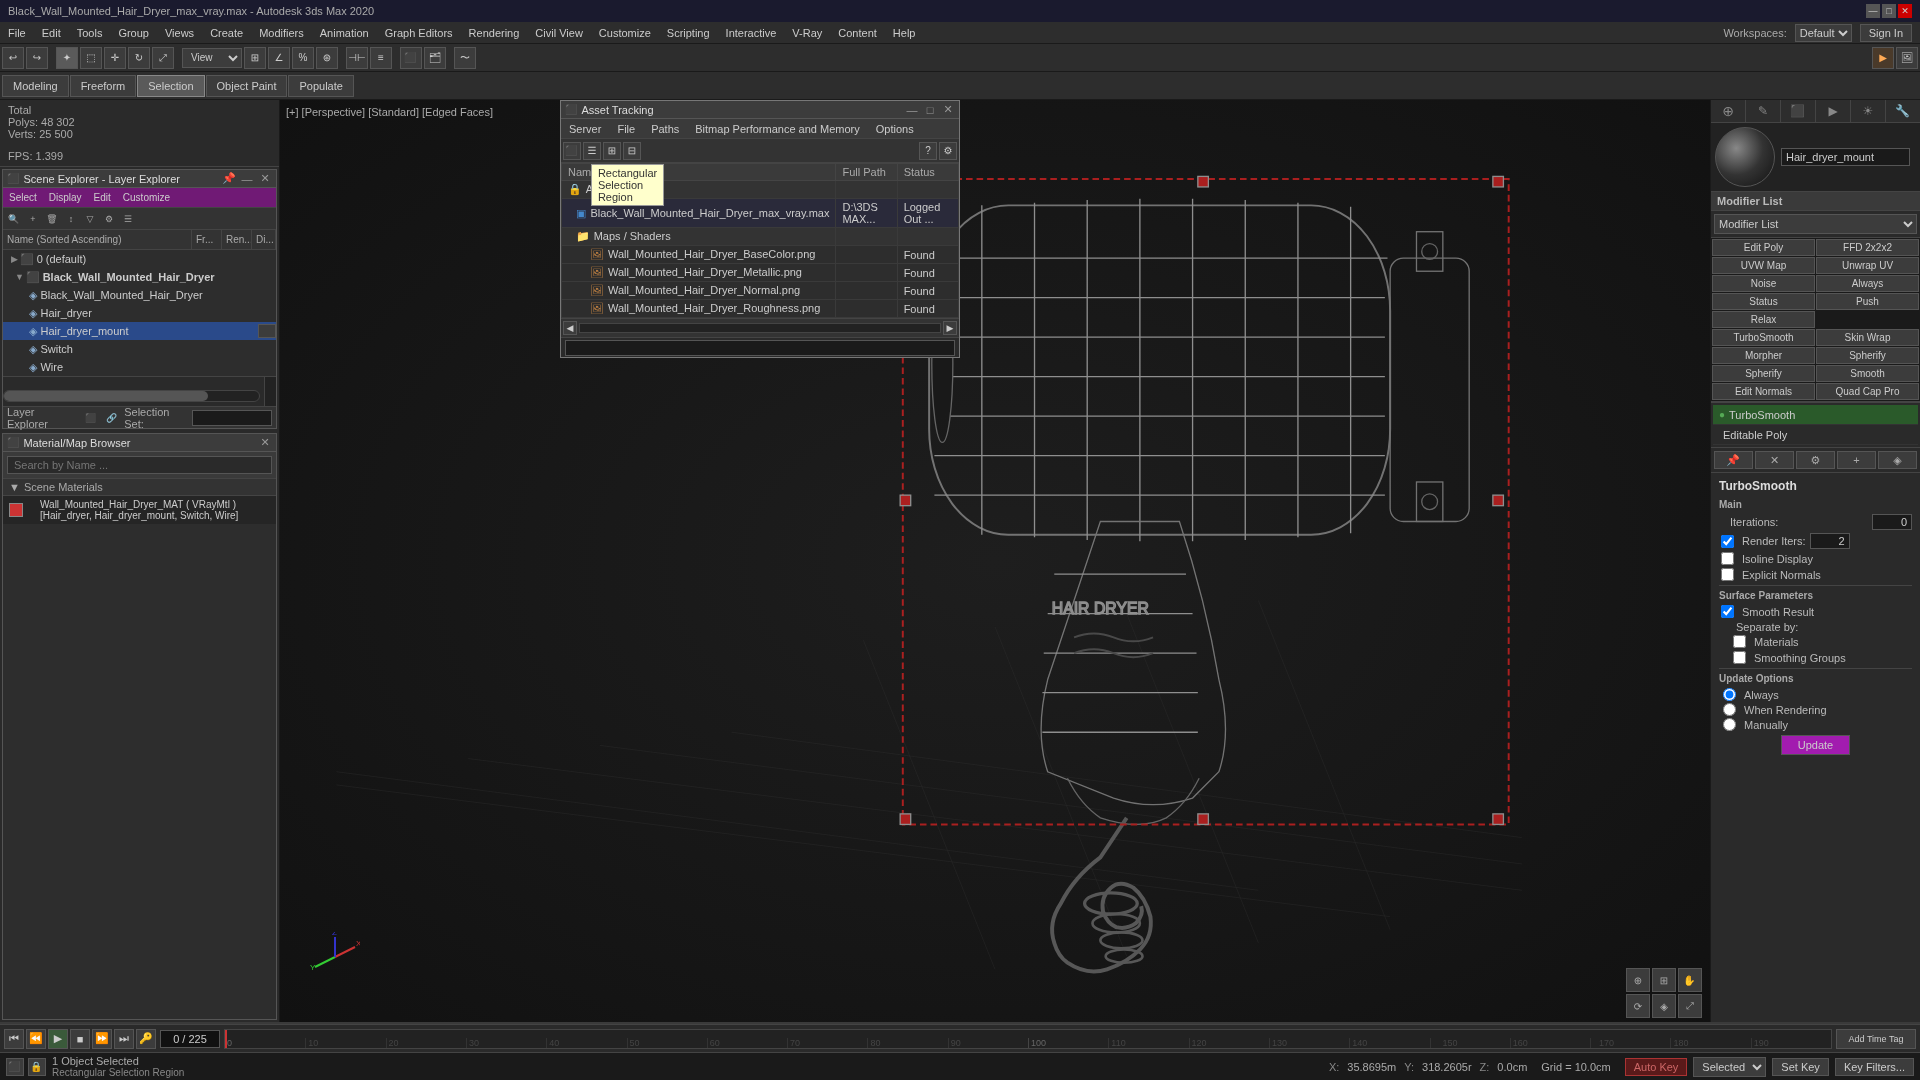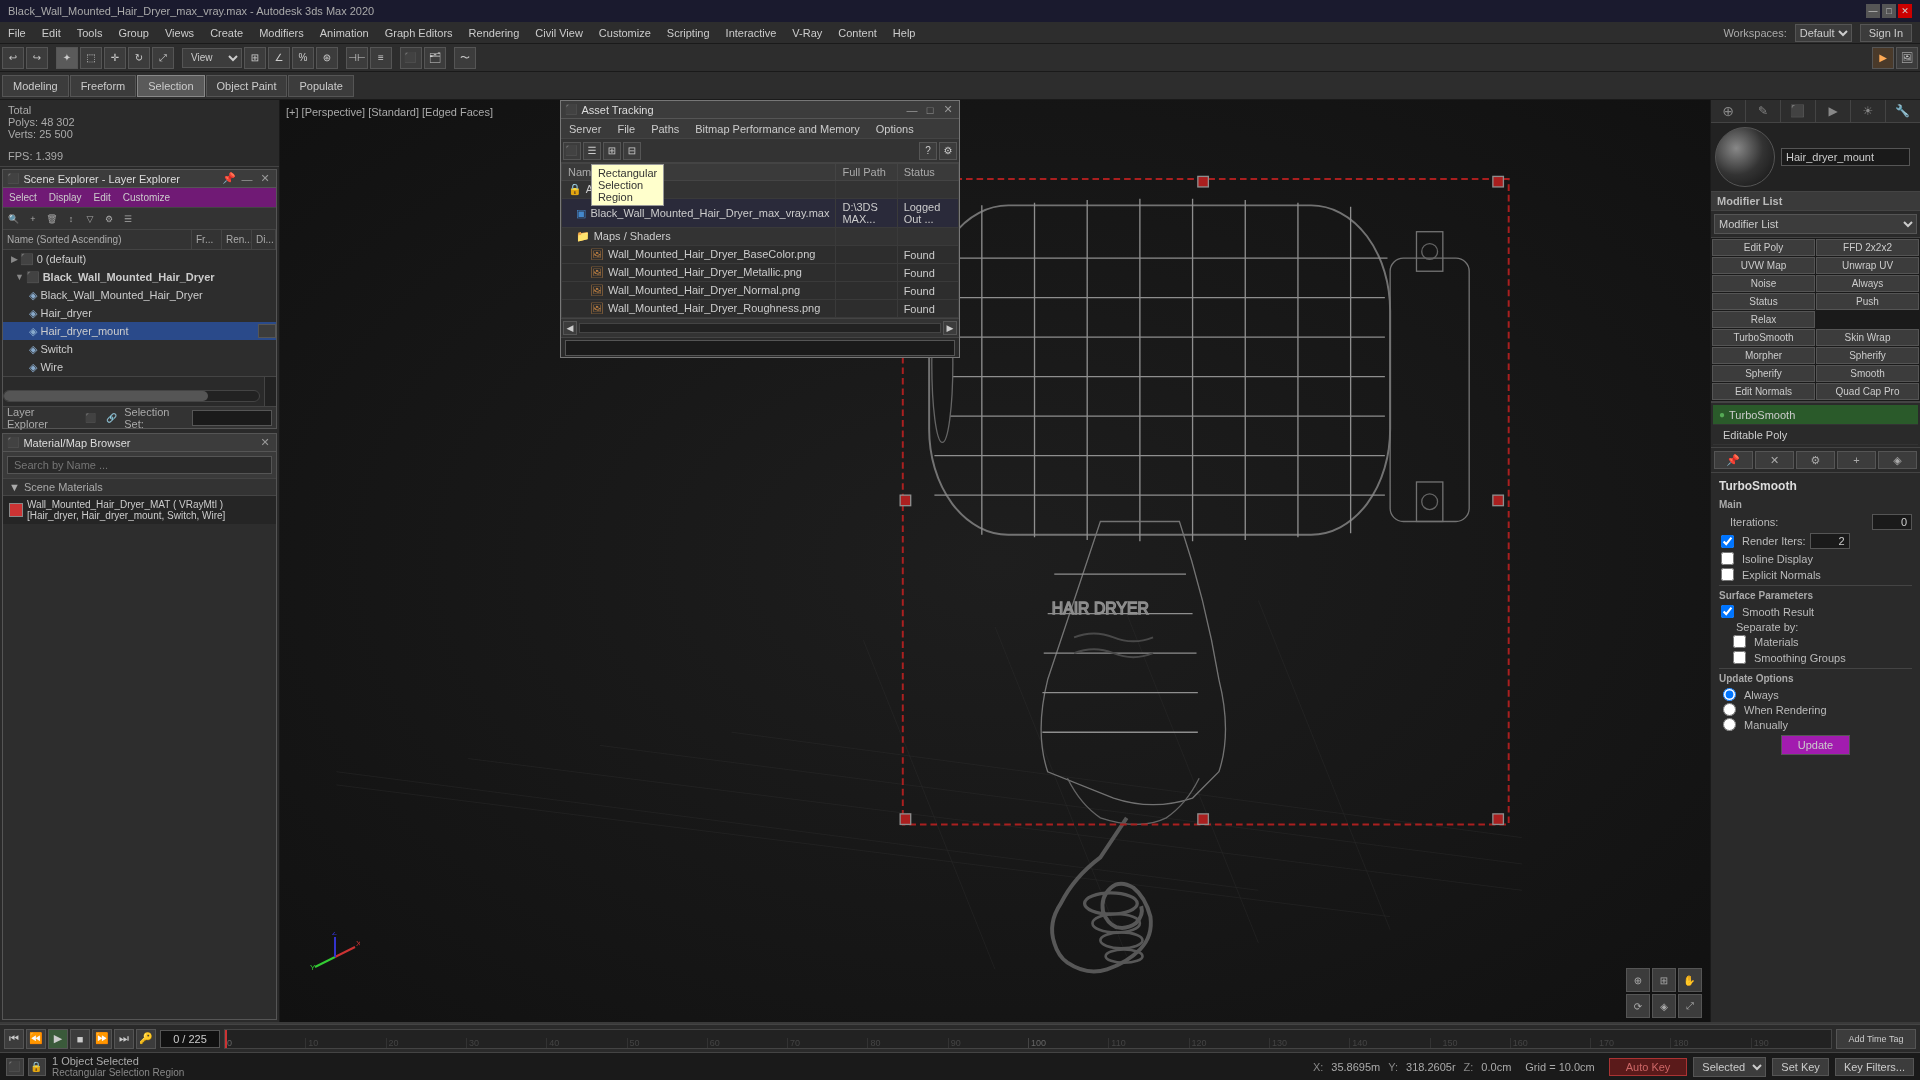--- a/index.html
+++ b/index.html
@@ -69,21 +69,21 @@
     .asset-table { width: 100%; border-collapse: collapse; }
     .asset-table th { background: #3a3a3a; border: 1px solid #444; padding: 2px 6px; text-align: left; color: #aaa; font-size: 11px; font-weight: normal; }
     .asset-table td { border: 1px solid #3a3a3a; padding: 2px 6px; font-size: 11px; color: #ccc; }
     .asset-row-header { background: #333; }
     .asset-row-file td { background: #2a2a3a; }
     .asset-status-found { color: #88cc88; }
     .asset-status-loggedout { color: #ccaa55; }
     .mat-search { background: #3a3a3a; padding: 4px; border-bottom: 1px solid #444; }
     .mat-search input { width: 100%; background: #2a2a2a; border: 1px solid #555; color: #ccc; padding: 2px 6px; font-size: 11px; }
     .mat-section-header { background: #333; padding: 2px 6px; color: #aaa; font-size: 11px; border-bottom: 1px solid #444; cursor: pointer; display: flex; align-items: center; }
-    .mat-item { background: #252525; padding: 3px 6px; color: #ccc; font-size: 11px; cursor: pointer; display: flex; align-items: center; gap: 4px; }
+    .mat-item { background: #252525; padding: 3px 6px; color: #ccc; font-size: 11px; cursor: pointer; display: flex; align-items: center; gap: 17px; }
     .mat-color-swatch { width: 14px; height: 14px; background: #cc3333; border: 1px solid #888; flex-shrink: 0; }
     
     
     .viewport-label { position: absolute; top: 6px; left: 6px; color: #aaa; font-size: 11px; z-index: 5; }
     
     
     .viewport-bg { position: absolute; inset: 0; background: radial-gradient(ellipse at center, #1e1e1e 0%, #111 100%); }
     .mod-section-title { background: #3a3a3a; padding: 3px 6px; font-size: 11px; color: #bbb; border-bottom: 1px solid #444; font-weight: bold; }
     .mod-btn { padding: 2px 6px; background: #3c3c3c; border: 1px solid #555; color: #ccc; font-size: 10px; cursor: pointer; text-align: center; }
     
@@ -104,21 +104,21 @@
     .ts-update-btn { background: #a21caf; border: 1px solid #555; color: #ccc; font-size: 11px; padding: 3px 16px; cursor: pointer; display: block; margin: 4px auto; }
     
     
     #timeline-area { position: absolute; bottom: 28px; left: 0; right: 0; height: 28px; background: #2a2a2a; border-top: 1px solid #444; display: flex; align-items: center; }
     
     
     #statusbar { position: absolute; bottom: 0; left: 0; right: 0; height: 28px; background: #1a1a1a; border-top: 1px solid #444; display: flex; align-items: center; padding: 0 6px; gap: 6px; font-size: 11px; }
     .status-text { color: #aaa; flex: 1; }
     .status-coords { display: flex; gap: 8px; color: #aaa; }
     .status-right { display: flex; align-items: center; gap: 6px; }
-    .autokey-btn { background: #5a1a1a; border: 1px solid #aa3333; color: #cc6666; padding: 2px 16px; font-size: 11px; cursor: pointer; }
+    .autokey-btn { background: #5a1a1a; border: 1px solid #aa3333; color: #cc6666; padding: 2px 8px; font-size: 11px; cursor: pointer; }
     .filter-btn { background: #3c3c3c; border: 1px solid #555; color: #ccc; padding: 2px 8px; font-size: 11px; cursor: pointer; }
     
     
     .transport { display: flex; align-items: center; gap: 2px; }
     .trans-btn { width: 20px; height: 20px; background: #3c3c3c; border: 1px solid #555; color: #ccc; font-size: 11px; cursor: pointer; display: flex; align-items: center; justify-content: center; }
     
     
     .vp-nav-btns { position: absolute; bottom: 4px; right: 4px; display: flex; gap: 2px; flex-wrap: wrap; width: 80px; }
     .vp-nav-btn { width: 24px; height: 24px; background: #3c3c3c; border: 1px solid #555; color: #aaa; font-size: 10px; cursor: pointer; display: flex; align-items: center; justify-content: center; }
     

